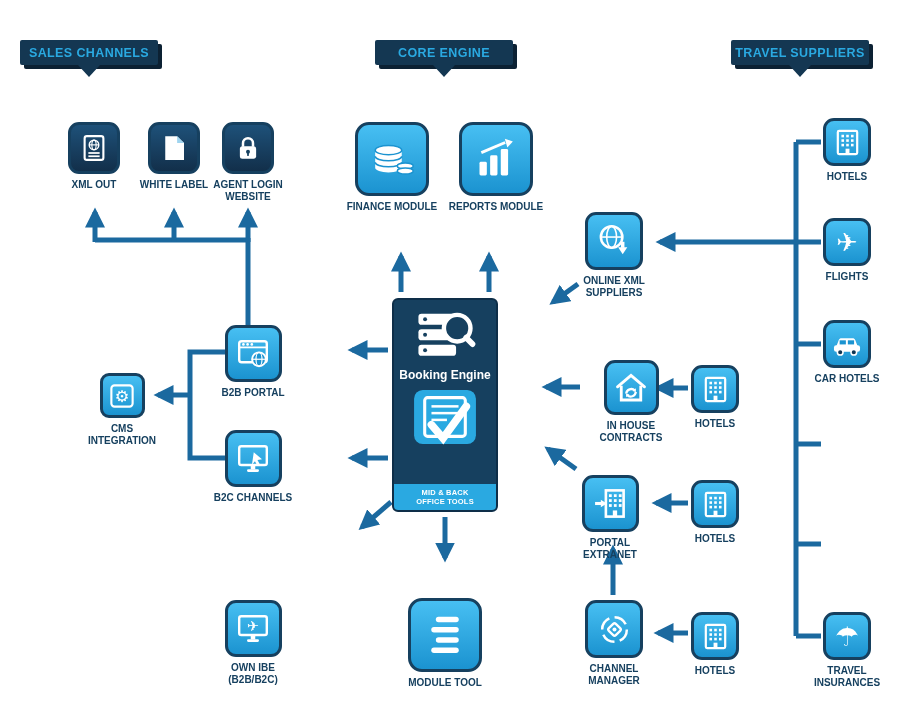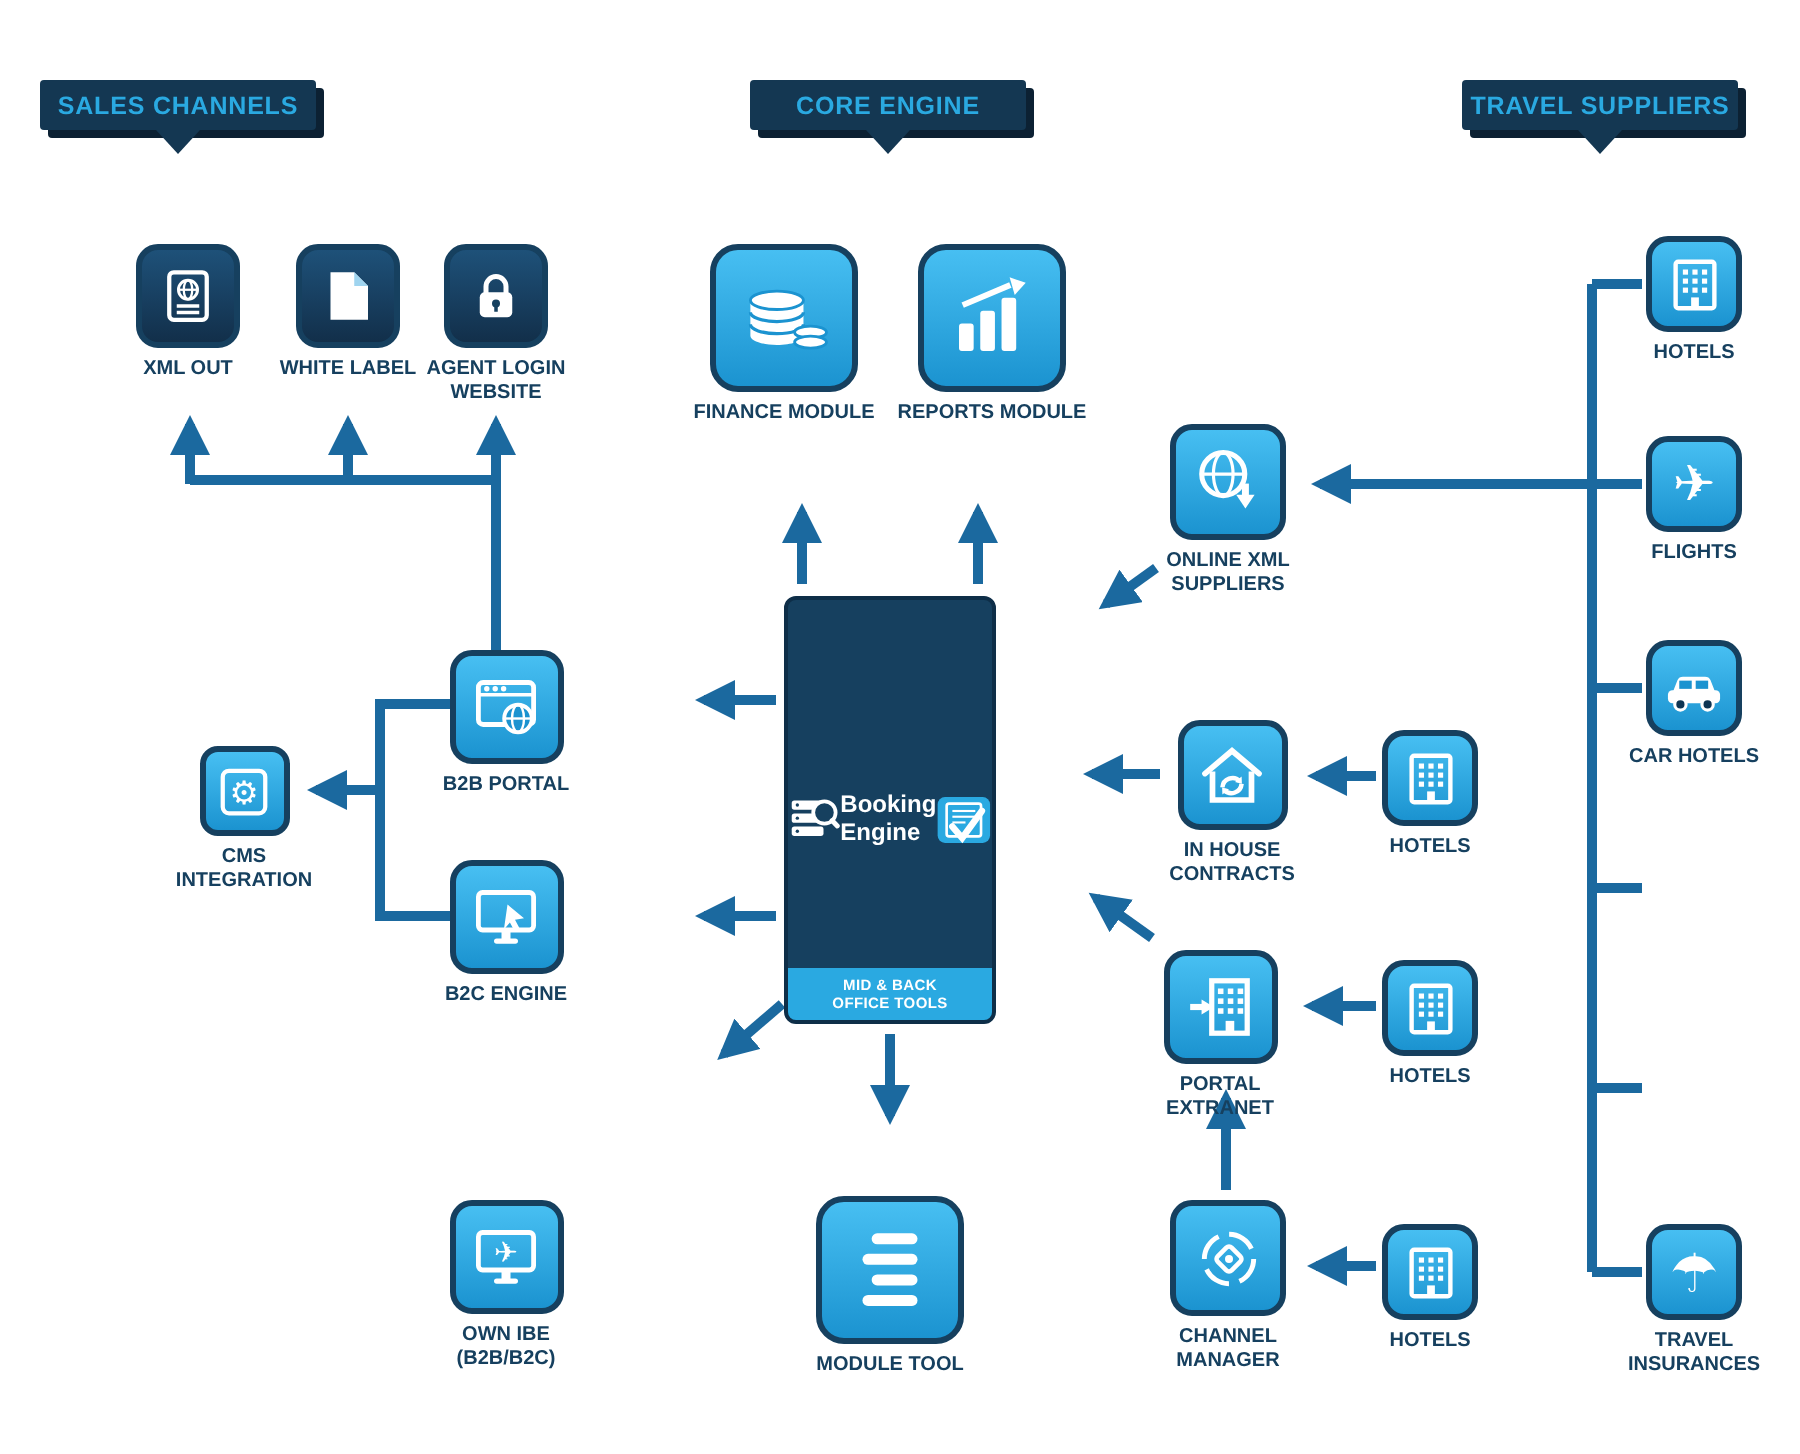--- a/index.html
+++ b/index.html
@@ -20,21 +20,21 @@
   .ibox { display:flex; align-items:center; justify-content:center;
           border:3px solid #16405f; border-radius:11px;
           background:linear-gradient(180deg,#47bff2,#1b93d0); }
   .ibox.big { border-radius:14px; }
   .ibox.dark { background:linear-gradient(180deg,#1e5179,#122f4a); }
   .nlabel { margin-top:5px; font-size:10px; font-weight:bold; color:#16405f;
             text-align:center; line-height:1.2; }
 
   .booking { position:absolute; left:392px; top:298px; width:106px; height:214px;
              background:#16405f; border-radius:6px; border:2px solid #0e2e48;
-             display:flex; flex-direction:row; align-items:center; padding-top:10px; }
+             display:flex; flex-direction:column; align-items:center; padding-top:10px; }
   .booking-title { color:#fff; font-weight:bold; font-size:12px; margin:4px 0 6px; }
   .booking-footer { position:absolute; bottom:0; left:0; right:0; background:#2aa9e1;
              color:#fff; font-weight:bold; font-size:7.5px; text-align:center;
              padding:4px 17px; border-radius:0 0 4px 4px; letter-spacing:.2px; }
 </style>
 </head>
 <body>
 
 <div class="stage">
 
@@ -180,21 +180,21 @@
         <circle cx="10.5" cy="9.5" r="6.8" fill="none" stroke="#fff" stroke-width="1.6"></circle>
         <ellipse cx="10.5" cy="9.5" rx="3.1" ry="6.8" fill="none" stroke="#fff" stroke-width="1"></ellipse>
         <line x1="3.7" y1="9.5" x2="17.3" y2="9.5" stroke="#fff" stroke-width="1"></line>
         <line x1="17.5" y1="12.5" x2="17.5" y2="16.3" stroke="#fff" stroke-width="2.2"></line>
         <path d="M14.6 16 h5.8 l-2.9 4.4 z" fill="#fff"></path>
       </svg>
     </div>
     <div class="nlabel">ONLINE XML SUPPLIERS</div>
   </div>
 
-  <div class="node" style="left:576px;top:360px;width:80px">
+  <div class="node" style="left:591px;top:360px;width:80px">
     <div class="ibox" style="width:55px;height:55px">
       <svg viewBox="0 0 24 24" width="36" height="36">
         <path d="M3 11.2 L12 3.6 L21 11.2" fill="none" stroke="#fff" stroke-width="1.9" stroke-linecap="round"></path>
         <path d="M5.5 10.5 V20 h13 V10.5" fill="none" stroke="#fff" stroke-width="1.9"></path>
         <path d="M8.8 15.8 a3.4 3.4 0 0 1 5.8 -2.1" fill="none" stroke="#fff" stroke-width="1.5"></path>
         <path d="M15.2 12.2 l.1 2.4 -2.3 -.6 z" fill="#fff"></path>
         <path d="M15.2 14.6 a3.4 3.4 0 0 1 -5.8 2.1" fill="none" stroke="#fff" stroke-width="1.5"></path>
         <path d="M8.8 18.2 l-.1 -2.4 2.3 .6 z" fill="#fff"></path>
       </svg>
     </div>
@@ -318,21 +318,21 @@
 
   <div class="node" style="left:208px;top:430px;width:90px">
     <div class="ibox" style="width:57px;height:57px">
       <svg viewBox="0 0 24 24" width="36" height="36">
         <rect x="2.8" y="3.5" width="18.4" height="12.5" rx="1.4" fill="none" stroke="#fff" stroke-width="1.6"></rect>
         <path d="M10.5 16 h3 v3 h-3 z" fill="#fff"></path>
         <rect x="8" y="18.8" width="8" height="1.8" rx=".9" fill="#fff"></rect>
         <path d="M12.5 7.5 l5.5 4.6 -3 .5 1.6 3 -1.7 .9 -1.6 -3 -2 2.3 z" fill="#fff"></path>
       </svg>
     </div>
-    <div class="nlabel">B2C ENGINE</div>
+    <div class="nlabel">B2C CHANNELS</div>
   </div>
 
   <div class="node" style="left:213px;top:600px;width:80px">
     <div class="ibox" style="width:57px;height:57px">
       <svg viewBox="0 0 24 24" width="36" height="36">
         <rect x="2.8" y="3.5" width="18.4" height="12.5" rx="1.4" fill="none" stroke="#fff" stroke-width="1.6"></rect>
         <path d="M10.5 16 h3 v3 h-3 z" fill="#fff"></path>
         <rect x="8" y="18.8" width="8" height="1.8" rx=".9" fill="#fff"></rect>
         <text x="12" y="13.4" font-size="9.5" text-anchor="middle" fill="#fff" font-family="DejaVu Sans, sans-serif">✈</text>
       </svg>

